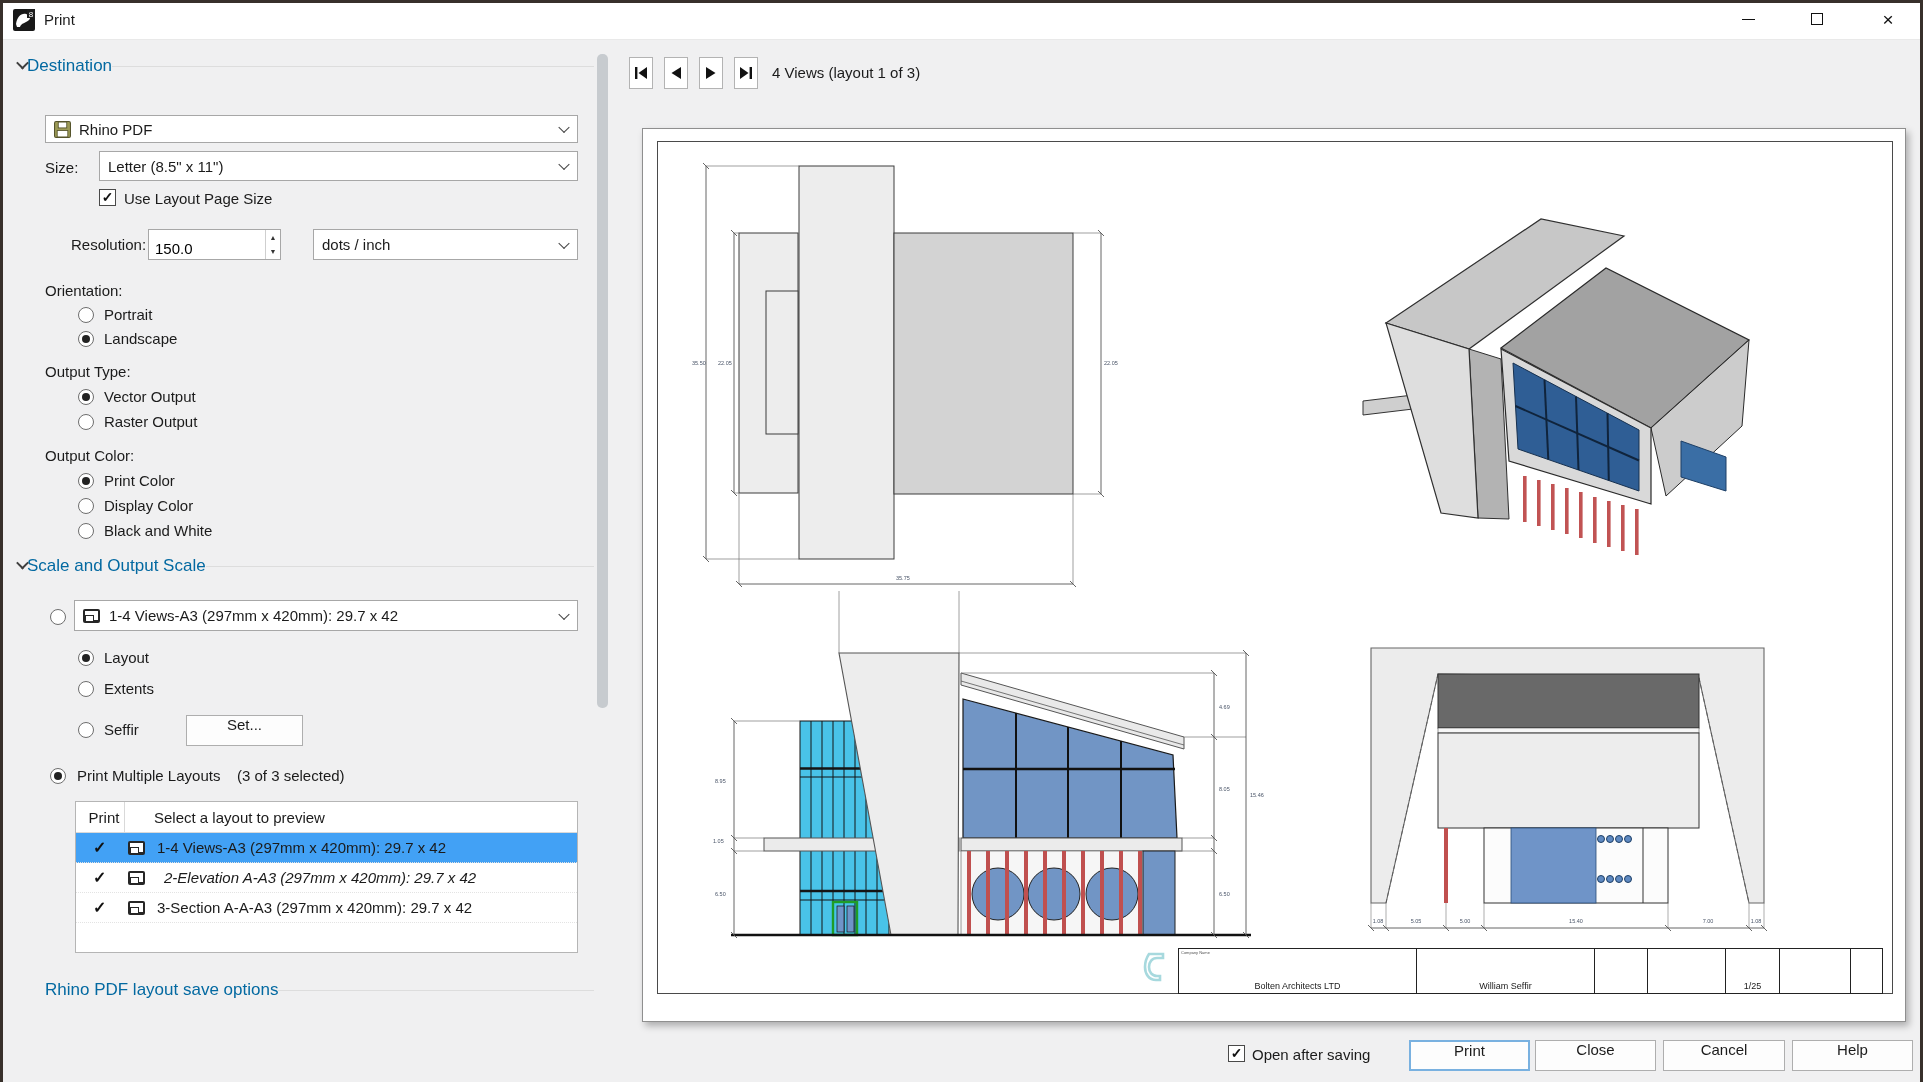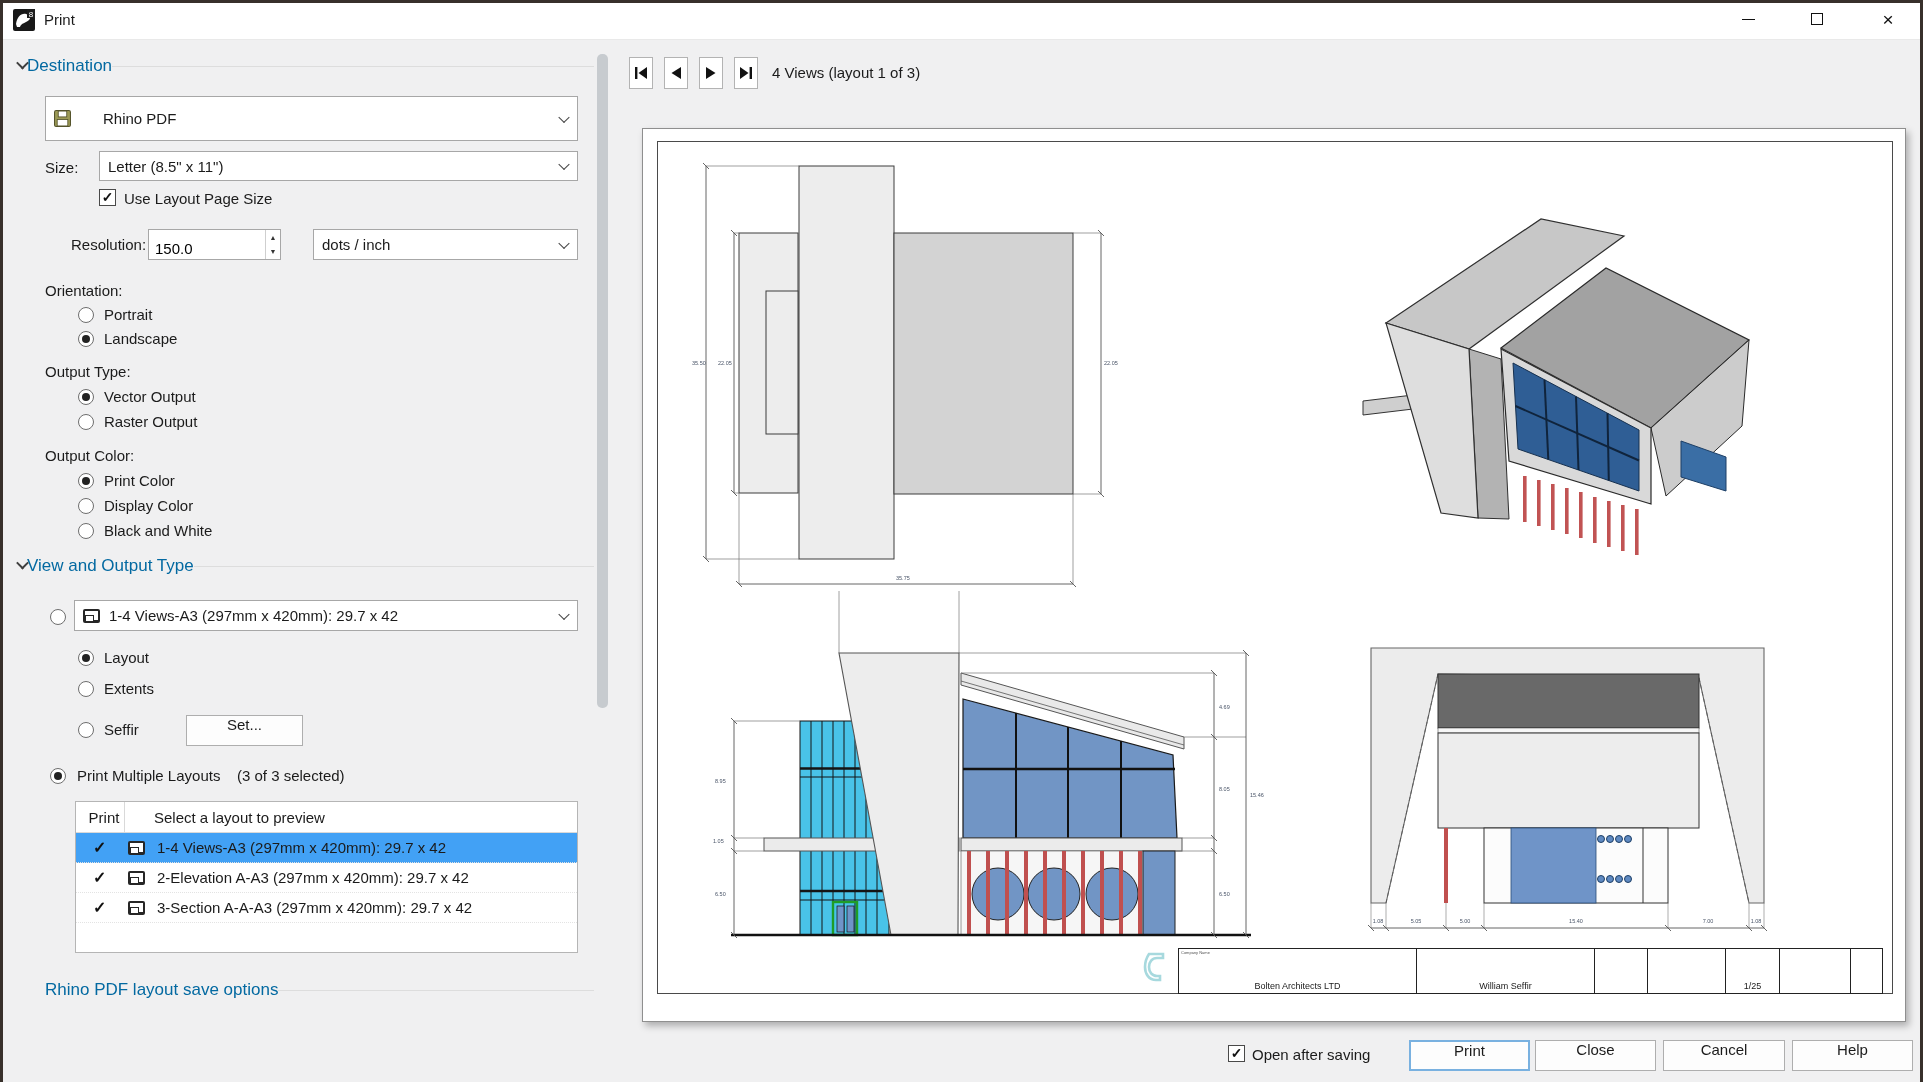--- a/index.html
+++ b/index.html
@@ -85,21 +85,21 @@
 <div class="edge" style="left:0;top:0;width:1923px;height:3px;"></div>
 <div class="edge" style="left:0;top:0;width:3px;height:1082px;"></div>
 <div class="edge" style="left:1920px;top:0;width:3px;height:1082px;"></div>
 
 <div class="sect" style="left:18px; top:56px; width:576px;">
   <span class="chev"></span>
   <span>Destination</span>
   <span class="rule"></span>
 </div>
 
-<div class="dd" style="left:45px; top:96px; width:533px; height:45px;gap:24px;">
+<div class="dd" style="left:45px; top:115px; width:533px; height:28px;">
   <svg width="17" height="17" viewBox="0 0 16 16" style="margin-right:8px;">
     <rect x="0.5" y="0.5" width="15" height="15" rx="1.5" fill="#9c9a56" stroke="#55542c"></rect>
     <rect x="4" y="1" width="8" height="5.5" fill="#fff" stroke="#55542c" stroke-width="0.8"></rect>
     <rect x="3" y="9" width="10" height="6" fill="#fff" stroke="#55542c" stroke-width="0.8"></rect>
   </svg>
   <span>Rhino PDF</span>
   <span class="ddchev"></span>
 </div>
 
 <span class="lbl" style="left:45px; top:159px;">Size:</span>
@@ -139,21 +139,21 @@
 <span class="lbl" style="left:45px; top:447px;">Output Color:</span>
 <span class="radio sel" style="left:78px; top:473px;"></span>
 <span class="lbl" style="left:104px; top:472px;">Print Color</span>
 <span class="radio" style="left:78px; top:498px;"></span>
 <span class="lbl" style="left:104px; top:497px;">Display Color</span>
 <span class="radio" style="left:78px; top:523px;"></span>
 <span class="lbl" style="left:104px; top:522px;">Black and White</span>
 
 <div class="sect" style="left:18px; top:556px; width:576px;">
   <span class="chev"></span>
-  <span>View and Output Type</span>
+  <span>Scale and Output Scale</span>
   <span class="rule"></span>
 </div>
 
 <span class="radio" style="left:50px; top:609px;"></span>
 <div class="dd" style="left:74px; top:600px; width:504px; height:31px;">
   <span class="licon" style="margin-right:9px;"></span>
   <span>1-4 Views-A3 (297mm x 420mm): 29.7 x 42</span>
   <span class="ddchev"></span>
 </div>
 
@@ -178,21 +178,21 @@
     <span style="position:absolute; left:78px;">Select a layout to preview</span>
   </div>
   <div class="lt-row sel">
     <span class="check" style="position:absolute; left:17px;">✓</span>
     <span class="licon" style="position:absolute; left:52px;"></span>
     <span style="position:absolute; left:81px;">1-4 Views-A3 (297mm x 420mm): 29.7 x 42</span>
   </div>
   <div class="lt-row">
     <span class="check" style="position:absolute; left:17px;">✓</span>
     <span class="licon" style="position:absolute; left:52px;"></span>
-    <span style="position:absolute; left:81px;">2-Elevation A-A3 (297mm x 420mm): 29.7 x 42</span>
+    <span style="position:absolute; left:88px;font-style:italic;">2-Elevation A-A3 (297mm x 420mm): 29.7 x 42</span>
   </div>
   <div class="lt-row">
     <span class="check" style="position:absolute; left:17px;">✓</span>
     <span class="licon" style="position:absolute; left:52px;"></span>
     <span style="position:absolute; left:81px;">3-Section A-A-A3 (297mm x 420mm): 29.7 x 42</span>
   </div>
 </div>
 
 <div class="sect" style="left:45px; top:980px; width:549px;">
   <span>Rhino PDF layout save options</span>

